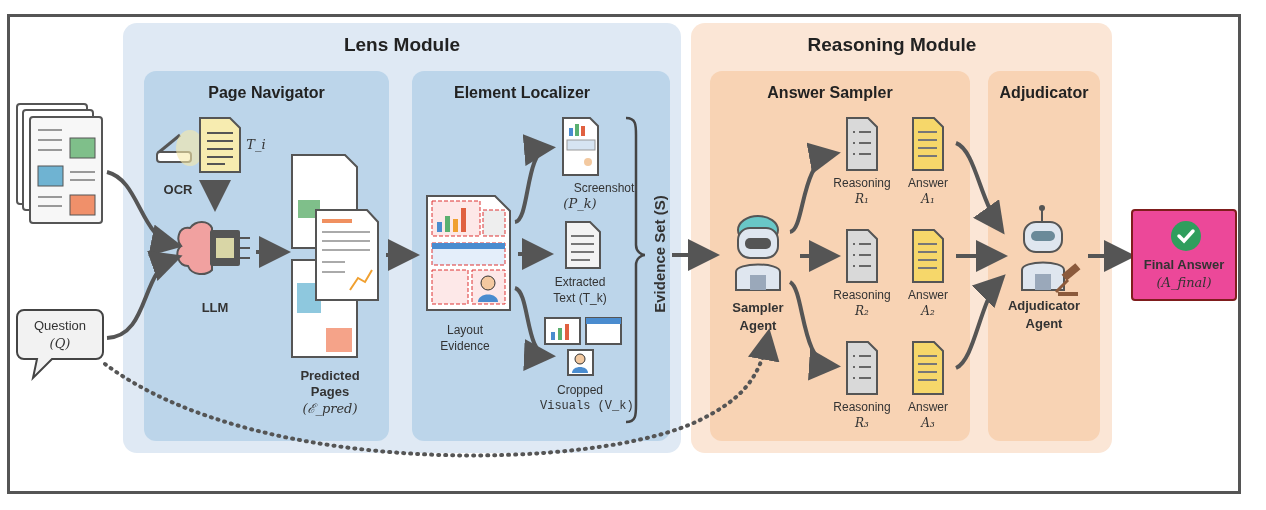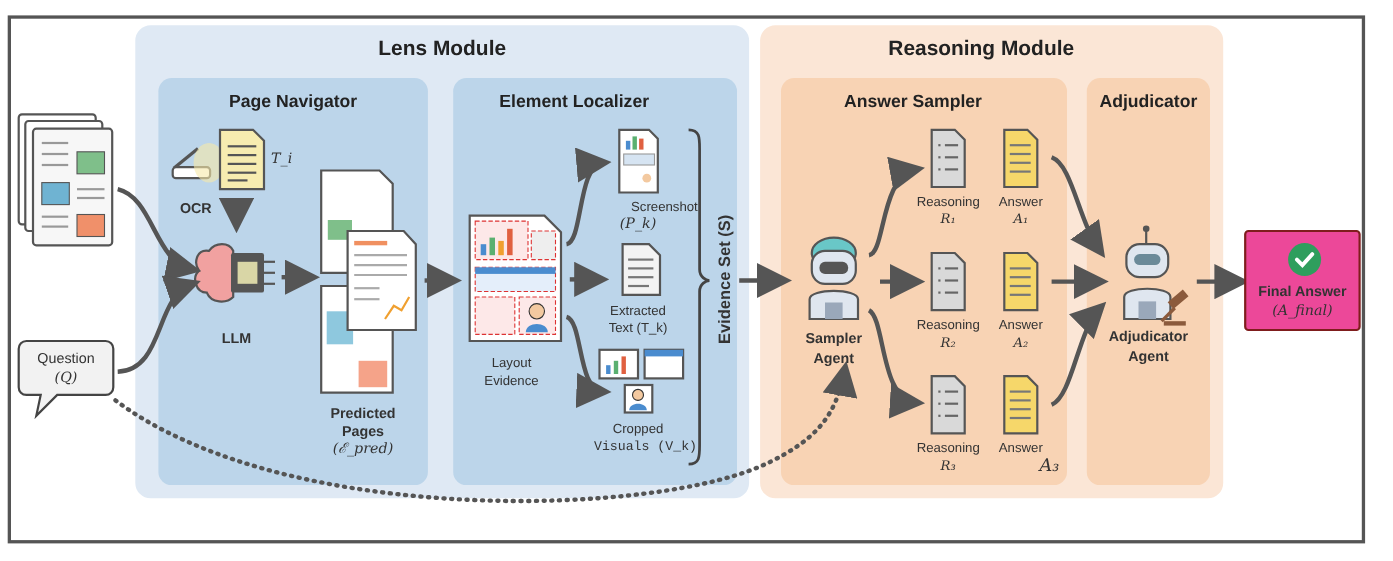--- a/index.html
+++ b/index.html
@@ -302,21 +302,21 @@
     <div class="lbl math" style="left: 827px; top: 191px; width: 70px; font-size: 12px;">R₁</div>
     <div class="lbl " style="left: 893px; top: 175px; width: 70px; font-size: 12px;">Answer</div>
     <div class="lbl math" style="left: 893px; top: 191px; width: 70px; font-size: 12px;">A₁</div>
     <div class="lbl " style="left: 827px; top: 287px; width: 70px; font-size: 12px;">Reasoning</div>
     <div class="lbl math" style="left: 827px; top: 303px; width: 70px; font-size: 12px;">R₂</div>
     <div class="lbl " style="left: 893px; top: 287px; width: 70px; font-size: 12px;">Answer</div>
     <div class="lbl math" style="left: 893px; top: 303px; width: 70px; font-size: 12px;">A₂</div>
     <div class="lbl " style="left: 827px; top: 399px; width: 70px; font-size: 12px;">Reasoning</div>
     <div class="lbl math" style="left: 827px; top: 415px; width: 70px; font-size: 12px;">R₃</div>
     <div class="lbl " style="left: 893px; top: 399px; width: 70px; font-size: 12px;">Answer</div>
-    <div class="lbl math" style="left: 893px; top: 415px; width: 70px; font-size: 16px; text-align: right;">A₃</div>
+    <div class="lbl math" style="left: 893px; top: 415px; width: 70px; font-size: 12px;">A₃</div>
   </div>
 
 <div class="lbl b" style="left:1000px;top:298px;width:88px;">Adjudicator</div>
 <div class="lbl b" style="left:1000px;top:316px;width:88px;">Agent</div>
 
 <div class="final">
   <div class="check">
     <svg width="30" height="30">
         <path d="M8,15 L13,20 L22,10" fill="none" stroke="#fff" stroke-width="3.5" stroke-linecap="round"></path>
       </svg>

